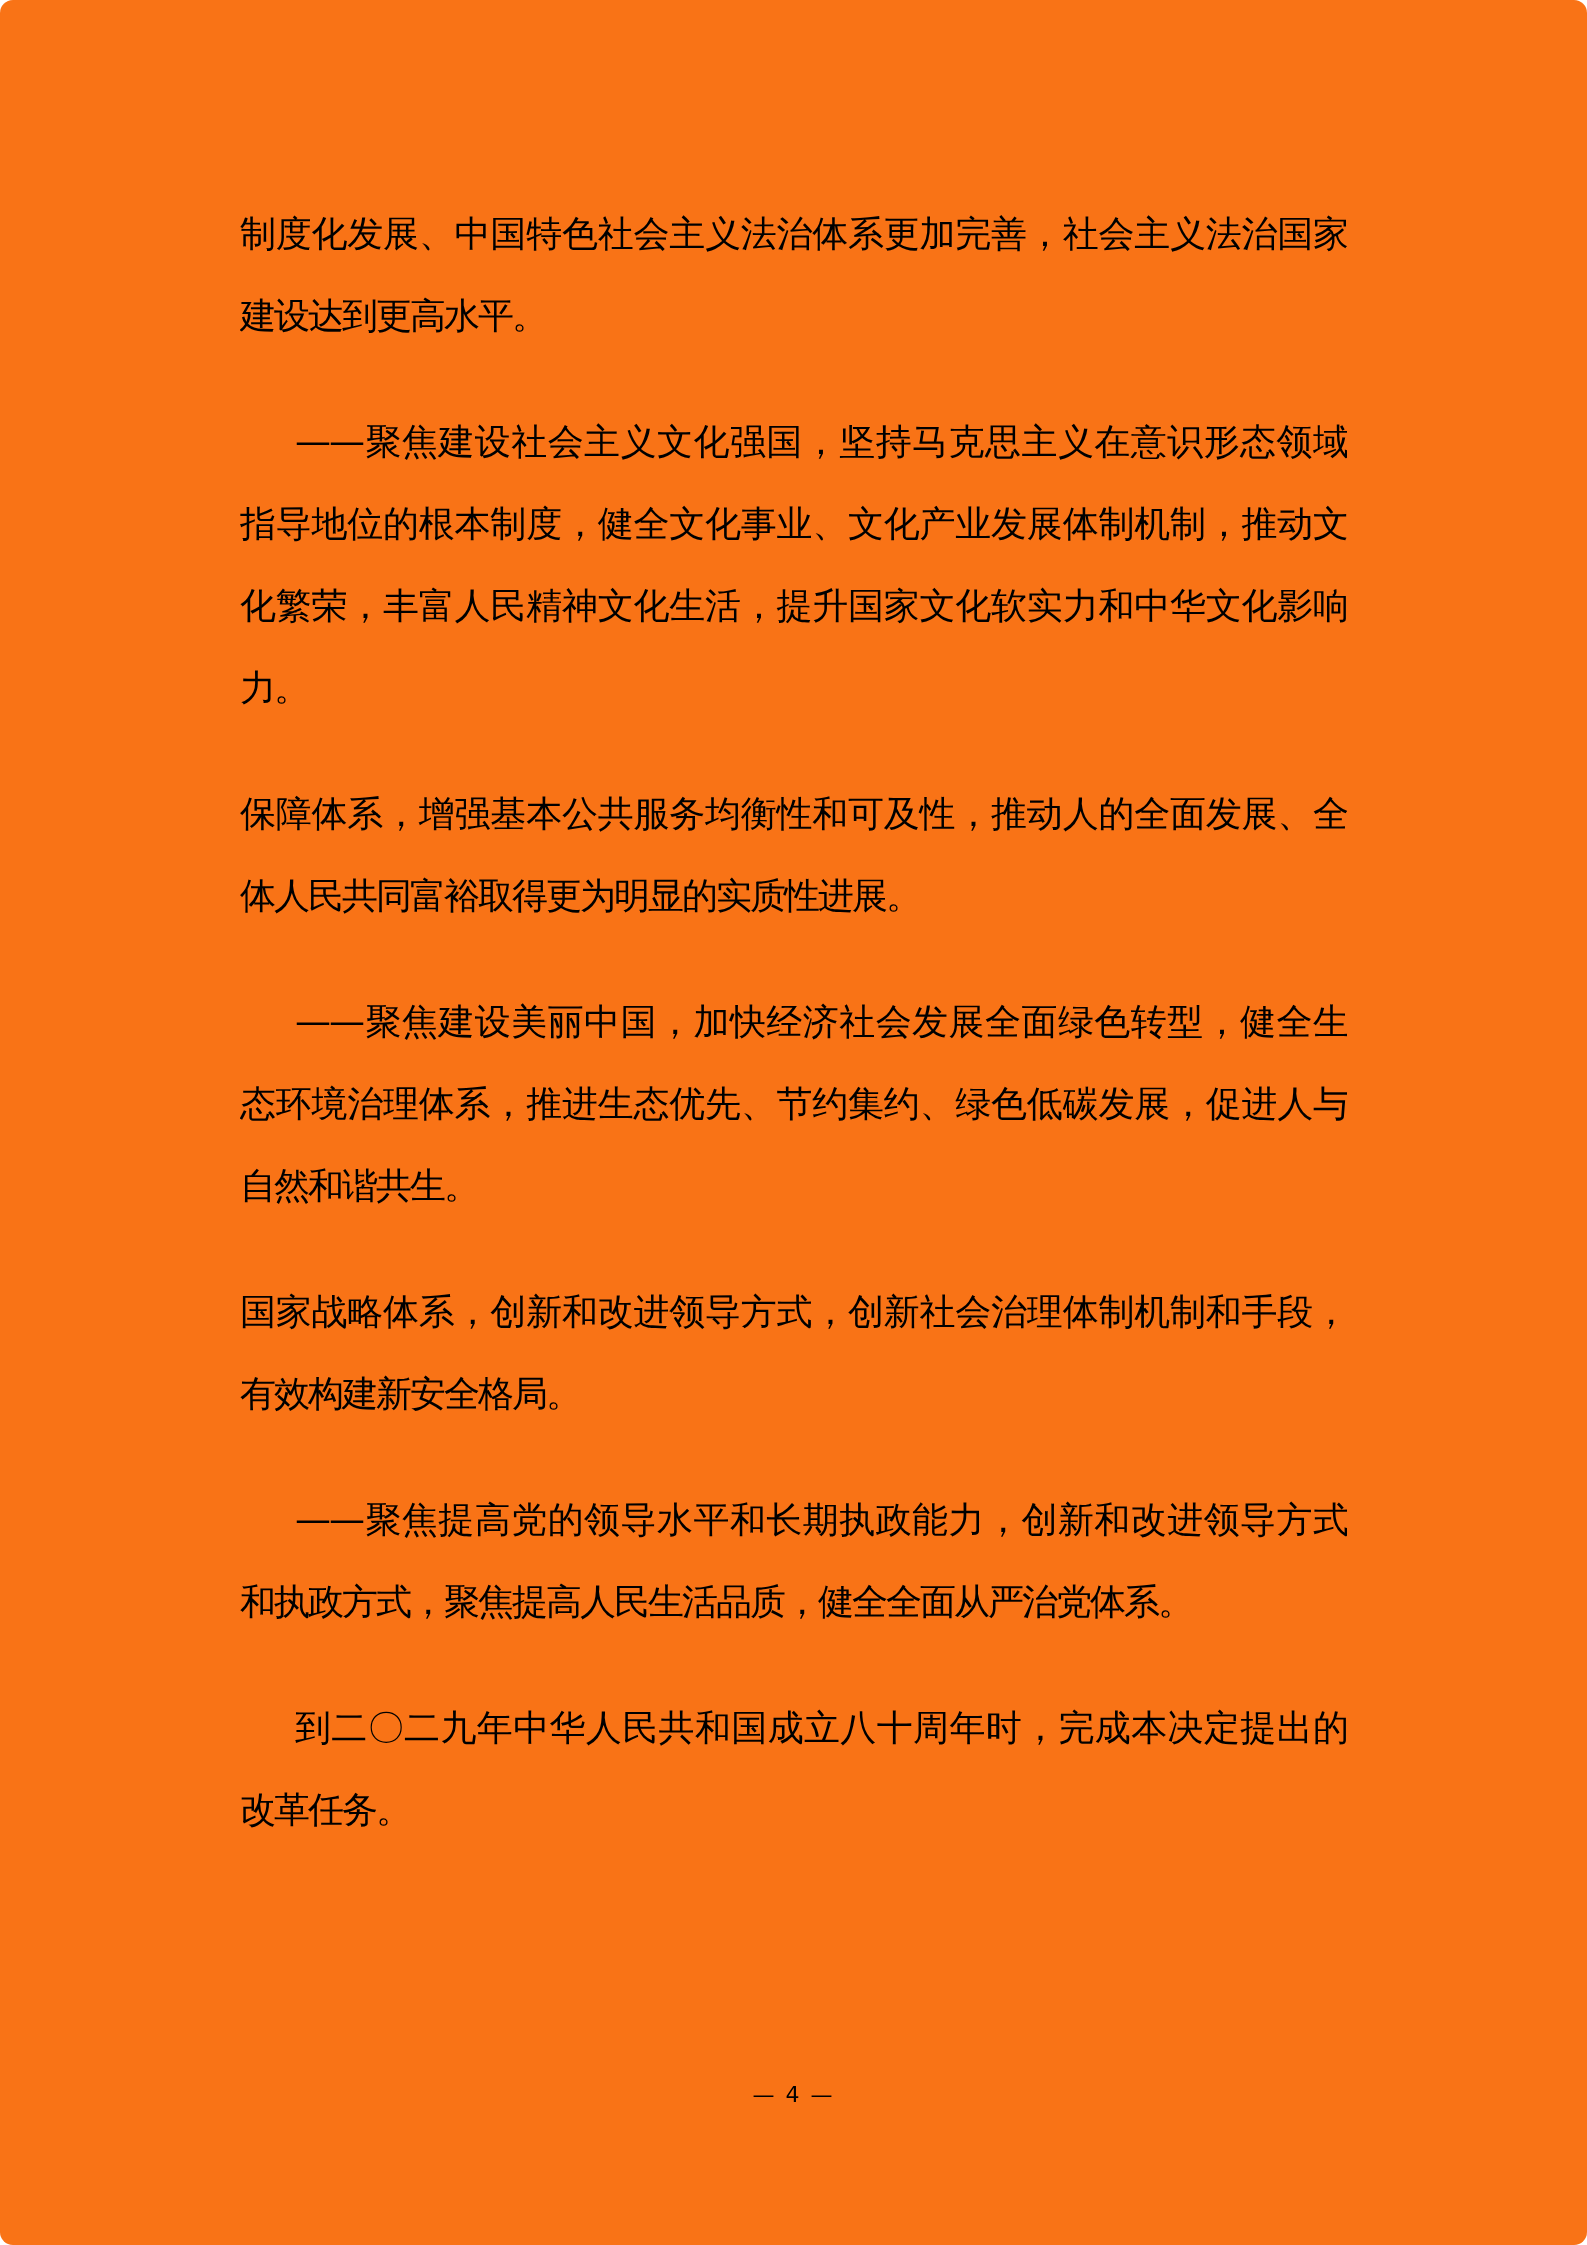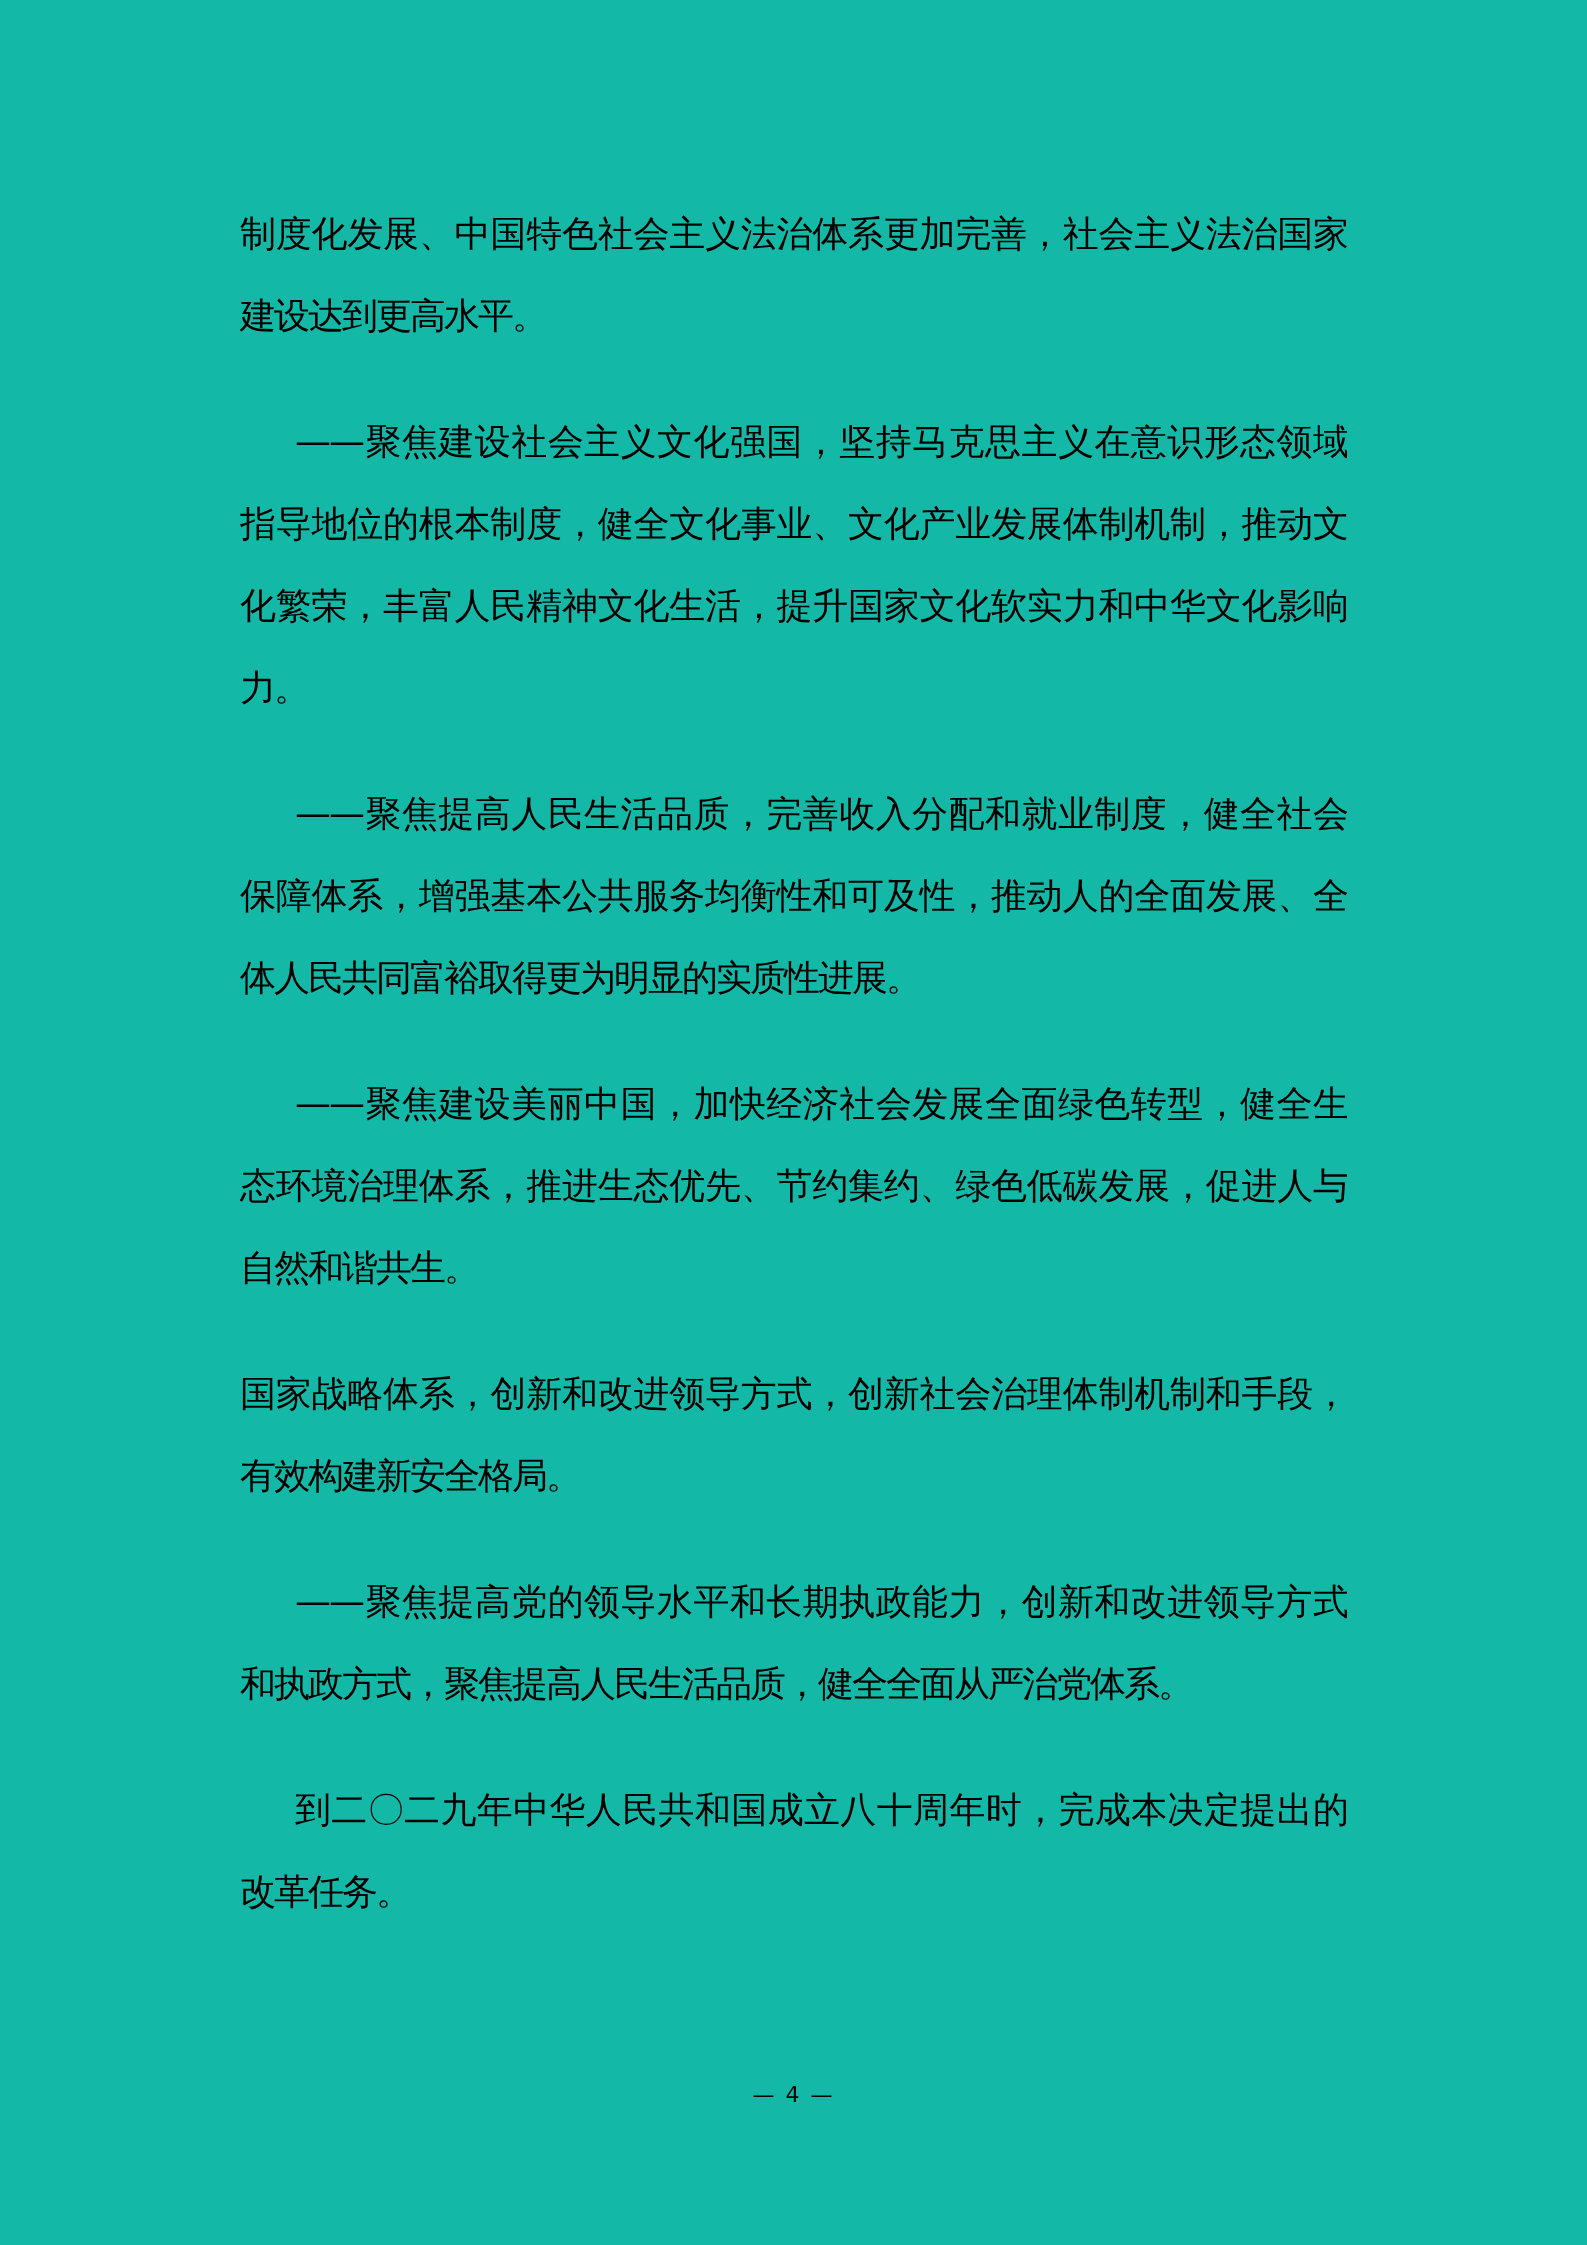--- a/index.html
+++ b/index.html
@@ -4,24 +4,25 @@
 <style>
   html, body {
     margin: 0;
     padding: 0;
     background: #ffffff;
   }
   .page {
     position: relative;
     width: 1587px;
     height: 2245px;
-    background: #14b8a6;
+    background: #f97316;
     font-family: "DejaVu Sans", sans-serif;
     color: #000000;
     overflow: hidden;
+    border-radius: 13px;
   }
   .content {
     position: absolute;
     left: 240px;
     top: 193px;
     width: 1107px;
     font-size: 36px;
     font-weight: 400;
   }
   .para {
@@ -68,21 +69,20 @@
         <div class="line">制度化发展、中国特色社会主义法治体系更加完善，社会主义法治国家</div>
         <div class="line last">建设达到更高水平。</div>
       </div>
       <div class="para">
         <div class="line first-indent">——聚焦建设社会主义文化强国，坚持马克思主义在意识形态领域</div>
         <div class="line">指导地位的根本制度，健全文化事业、文化产业发展体制机制，推动文</div>
         <div class="line">化繁荣，丰富人民精神文化生活，提升国家文化软实力和中华文化影响</div>
         <div class="line last">力。</div>
       </div>
       <div class="para">
-        <div class="line first-indent">——聚焦提高人民生活品质，完善收入分配和就业制度，健全社会</div>
         <div class="line">保障体系，增强基本公共服务均衡性和可及性，推动人的全面发展、全</div>
         <div class="line last">体人民共同富裕取得更为明显的实质性进展。</div>
       </div>
       <div class="para">
         <div class="line first-indent">——聚焦建设美丽中国，加快经济社会发展全面绿色转型，健全生</div>
         <div class="line">态环境治理体系，推进生态优先、节约集约、绿色低碳发展，促进人与</div>
         <div class="line last">自然和谐共生。</div>
       </div>
       <div class="para">
         <div class="line">国家战略体系，创新和改进领导方式，创新社会治理体制机制和手段，</div>

